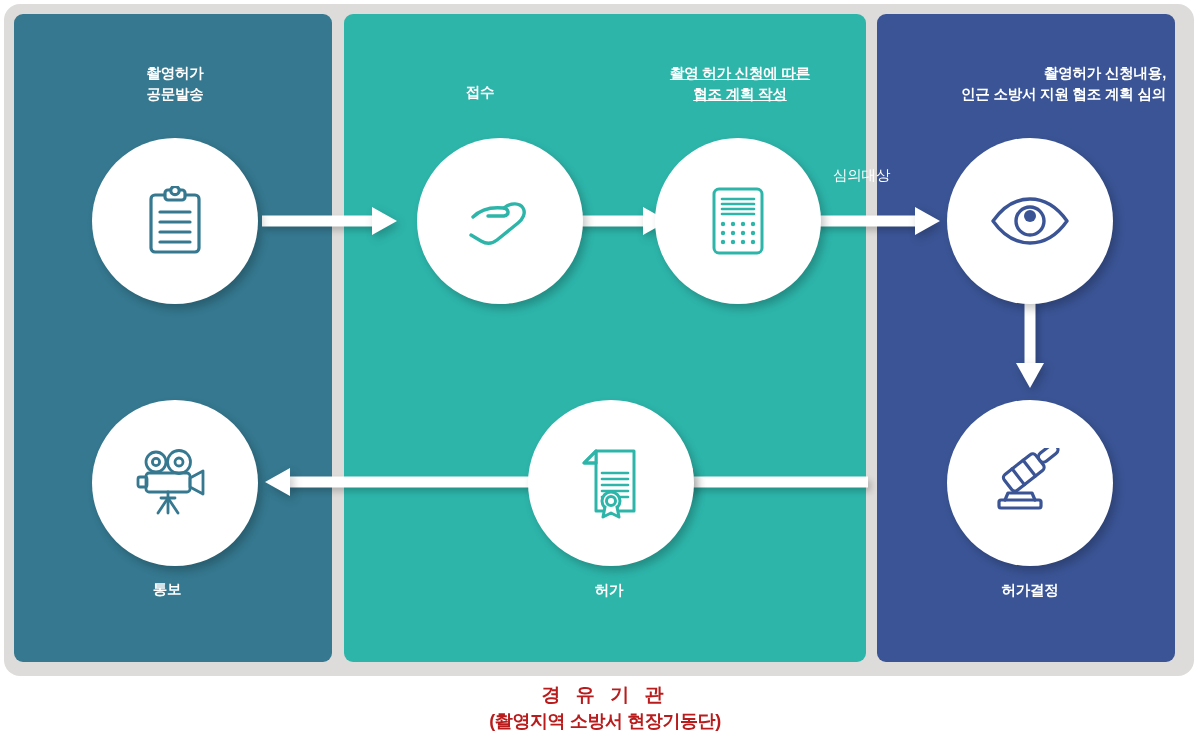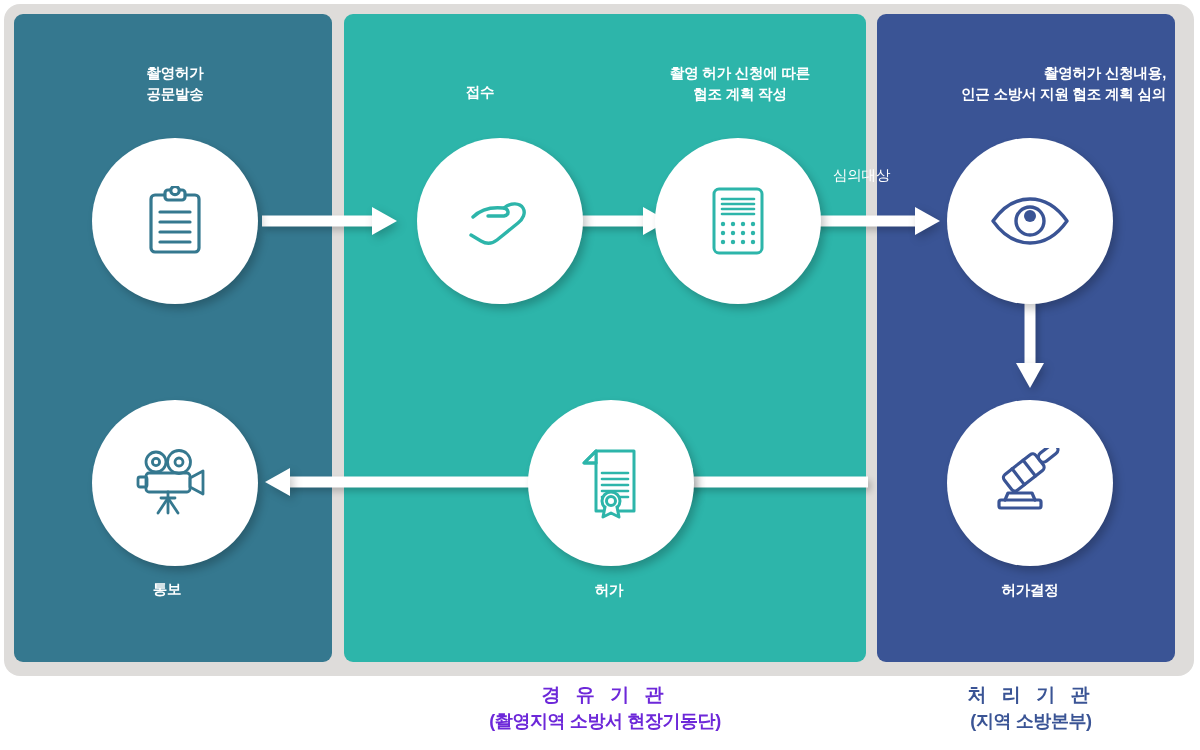--- a/index.html
+++ b/index.html
@@ -132,40 +132,40 @@
     letter-spacing: 5px;
     line-height: 1.35;
   }
   .legend .sub {
     font-size: 18px;
     font-weight: bold;
     line-height: 1.45;
     letter-spacing: -0.4px;
   }
   .legend-applicant .title, .legend-applicant .sub { color: #35788f; }
-  .legend-via       .title, .legend-via       .sub { color: #6d28d9; }
+  .legend-via       .title, .legend-via       .sub { color: #b91c1c; }
   .legend-handler   .title, .legend-handler   .sub { color: #3a5495; }
 </style>
 </head>
 <body>
 
 <div id="stage">
 
   <div class="canvas-card"></div>
 
   <div class="lane lane-applicant"></div>
   <div class="lane lane-via"></div>
   <div class="lane lane-handler"></div>
 
   <div class="caption" style="left:95px; top:63px; width:160px;">촬영허가
 공문발송</div>
 
   <div class="caption" style="left:420px; top:82px; width:120px;">접수</div>
 
-  <div class="caption" style="left:620px; top:63px; width:240px;">촬영 허가 신청에 따른
+  <div class="caption" style="left:620px; top:63px; width:240px;text-decoration:underline;">촬영 허가 신청에 따른
 협조 계획 작성</div>
 
   <div class="caption" style="left:886px; top:63px; width:280px;text-align:right;">촬영허가 신청내용,
 인근 소방서 지원 협조 계획 심의</div>
 
   <div class="arrow-h right" style="left:262px; top:207px; width:135px; height:28px;">
     <div class="shaft" style="left:0; right:22px;"></div>
     <div class="head"></div>
   </div>
 
@@ -315,18 +315,14 @@
   <div class="caption" style="left:549px; top:580px; width:120px;">허가</div>
 
   <div class="caption" style="left:970px; top:580px; width:120px;">허가결정</div>
 
 
   <div class="legend legend-via" style="left:345px; top:682px; width:520px;">
     <div class="title">경 유 기 관</div>
     <div class="sub">(촬영지역 소방서 현장기동단)</div>
   </div>
 
-  <div class="legend legend-handler" style="left:886px; top:682px; width:290px;">
-    <div class="title">처 리 기 관</div>
-    <div class="sub">(지역 소방본부)</div>
-  </div>
 
 </div>
 
 </body></html>

